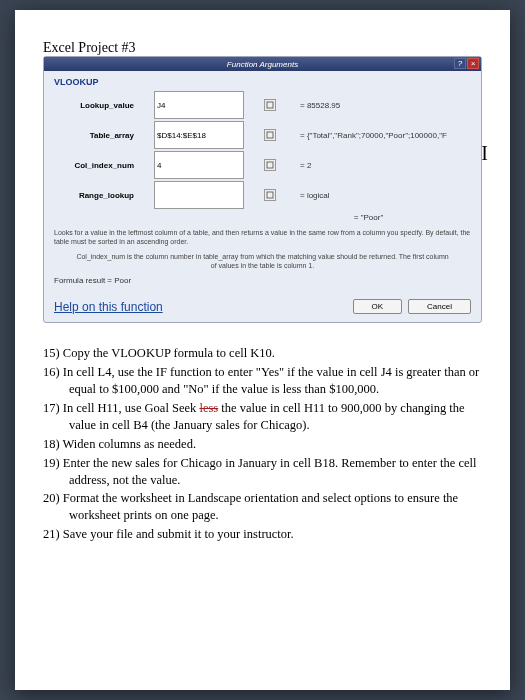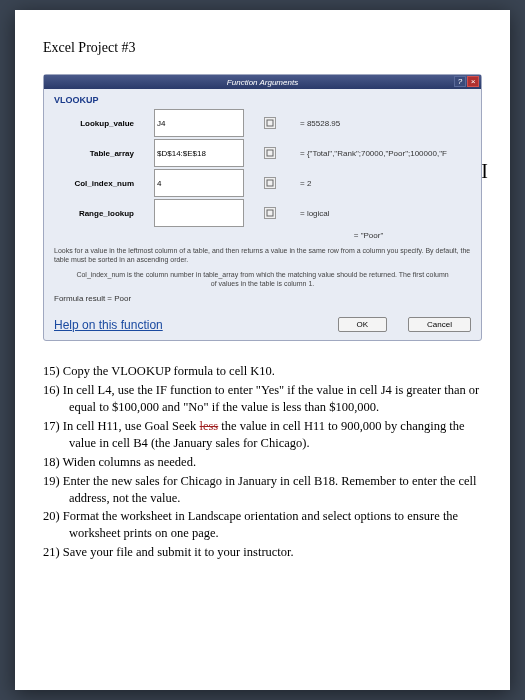--- a/index.html
+++ b/index.html
@@ -13,21 +13,20 @@
     .paper {
       background: #fff;
       width: 495px;
       height: 680px;
       margin: 10px auto;
       padding: 30px 28px;
       box-shadow: 0 4px 20px rgba(0,0,0,0.5);
     }
     .page-title {
       font-size: 14px;
-      margin-bottom: 18px;
       font-weight: normal;
     }
     .dialog {
       border: 1px solid #a0a8c0;
       border-radius: 3px;
       font-family: Arial, sans-serif;
       font-size: 8px;
       background: #e8ecf4;
       margin-bottom: 22px;
     }
@@ -196,21 +195,21 @@
         <div class="desc-text center">Col_index_num  is the column number in table_array from which the matching value should be returned. The first column of values in the table is column 1.</div>
 
         <div class="formula-result">
           <span>Formula result =</span>
           <span>Poor</span>
         </div>
       </div>
 
       <div class="bottom-row">
         <a class="help-link">Help on this function</a>
-        <div style="display:flex;gap:21px">
+        <div style="display:flex;gap:6px">
           <button class="footer-btn">OK</button>
           <button class="footer-btn">Cancel</button>
         </div>
       </div>
     </div>
     <span class="cursor-beam" style="right:-6px; top:86px">I</span>
   </div>
 
   <div class="instructions">
     <div class="item">15) Copy the VLOOKUP formula to cell K10.</div>

